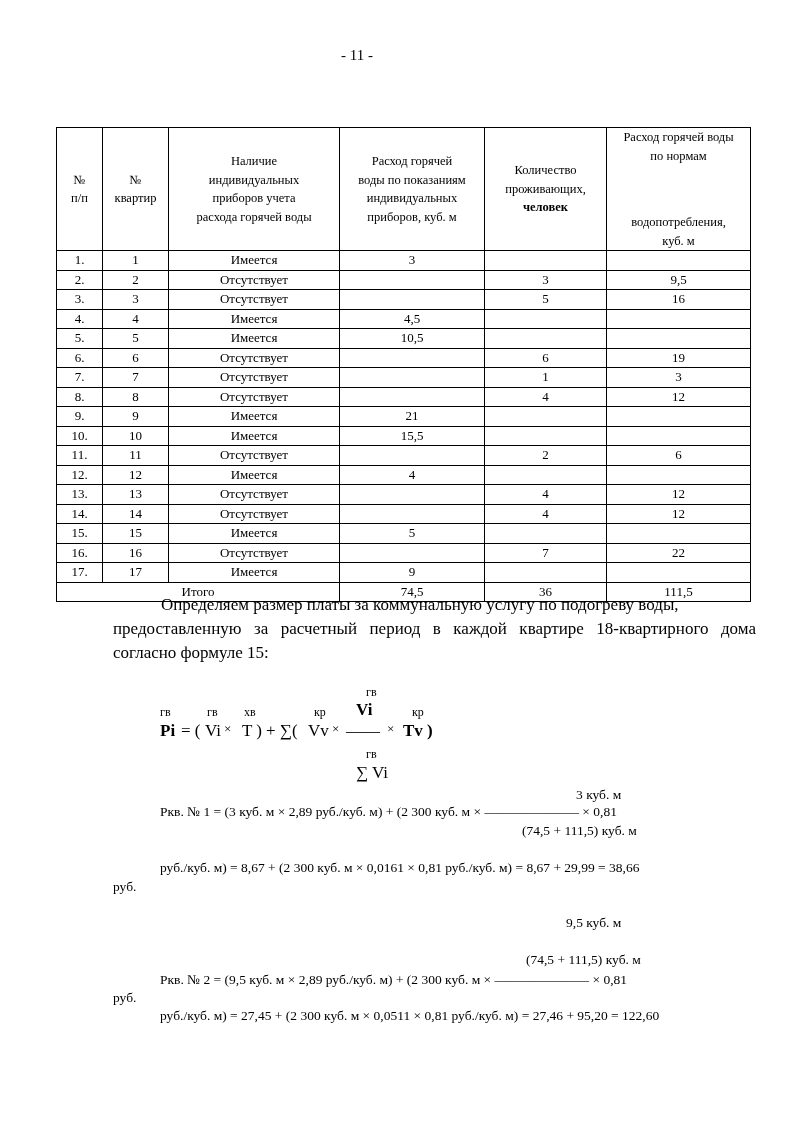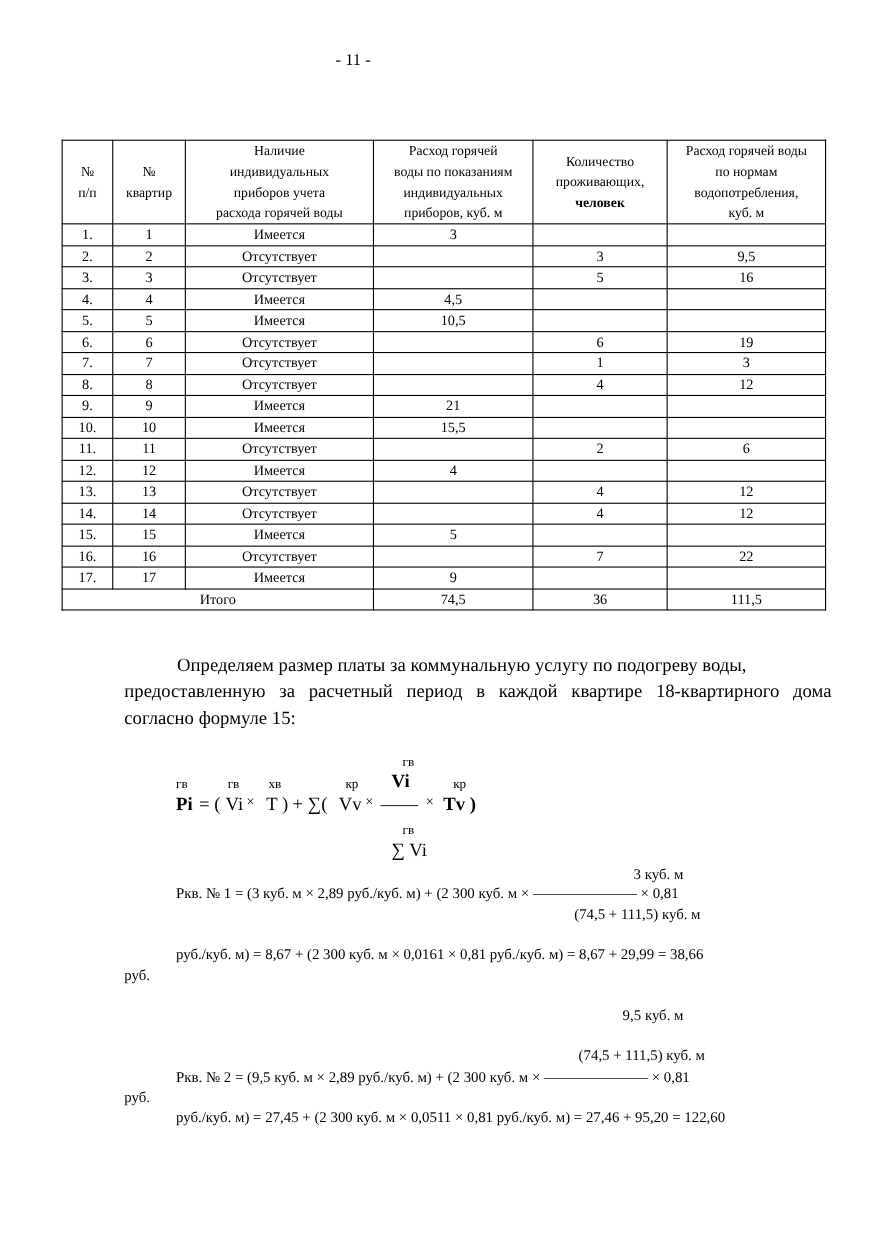--- a/index.html
+++ b/index.html
@@ -1,18 +1,18 @@
 <!DOCTYPE html>
 <html><head>
 <meta charset="utf-8">
 <style>
   html, body { margin: 0; padding: 0; background: #ffffff; }
   body { width: 794px; height: 1123px; position: relative; overflow: hidden;
          font-family: "Liberation Serif", "DejaVu Serif", serif; color: #000; }
-  .page-number { position: absolute; top: 47px; left: 0; width: 642px; text-align: center; font-size: 15px; }
+  .page-number { position: absolute; top: 47px; left: 0; width: 642px; text-align: center; font-size: 15px; padding-left: 36px; }
   table.data { position: absolute; top: 127px; left: 56px; width: 694px; border-collapse: collapse;
                font-size: 13px; table-layout: fixed; }
   table.data th, table.data td { border: 1px solid #000; text-align: center; padding: 0; line-height: 18.4px; }
   table.data th { font-weight: normal; font-size: 12.5px; line-height: 18.6px; vertical-align: middle; }
   table.data td { height: 18.5px; }
   .para { position: absolute; left: 113px; width: 643px; font-size: 17px; line-height: 24px; text-align: justify; }
   .para .indent { display: inline-block; width: 48px; }
   .formula { position: absolute; left: 160px; top: 683px; width: 320px; height: 105px; font-size: 17px; }
   .formula span { position: absolute; white-space: nowrap; }
   .sup { font-size: 12px; }
@@ -55,21 +55,21 @@
           <div style="white-space: nowrap;">приборов, куб. м</div>
         </th>
         <th>
           <div style="white-space: nowrap;">Количество</div>
           <div style="white-space: nowrap;">проживающих,</div>
           <div style="white-space: nowrap; font-weight: bold;">человек</div>
         </th>
         <th>
           <div style="white-space: nowrap;">Расход горячей воды</div>
           <div style="white-space: nowrap;">по нормам</div>
-          <div style="white-space: nowrap;">водопотребления,</div>
+          <div style="white-space: nowrap; margin-top: 48px;">водопотребления,</div>
           <div style="white-space: nowrap;">куб. м</div>
         </th>
       </tr>
   </thead>
   <tbody id="tbody">
       <tr>
         <td>1.</td>
         <td>1</td>
         <td>Имеется</td>
         <td>3</td>

